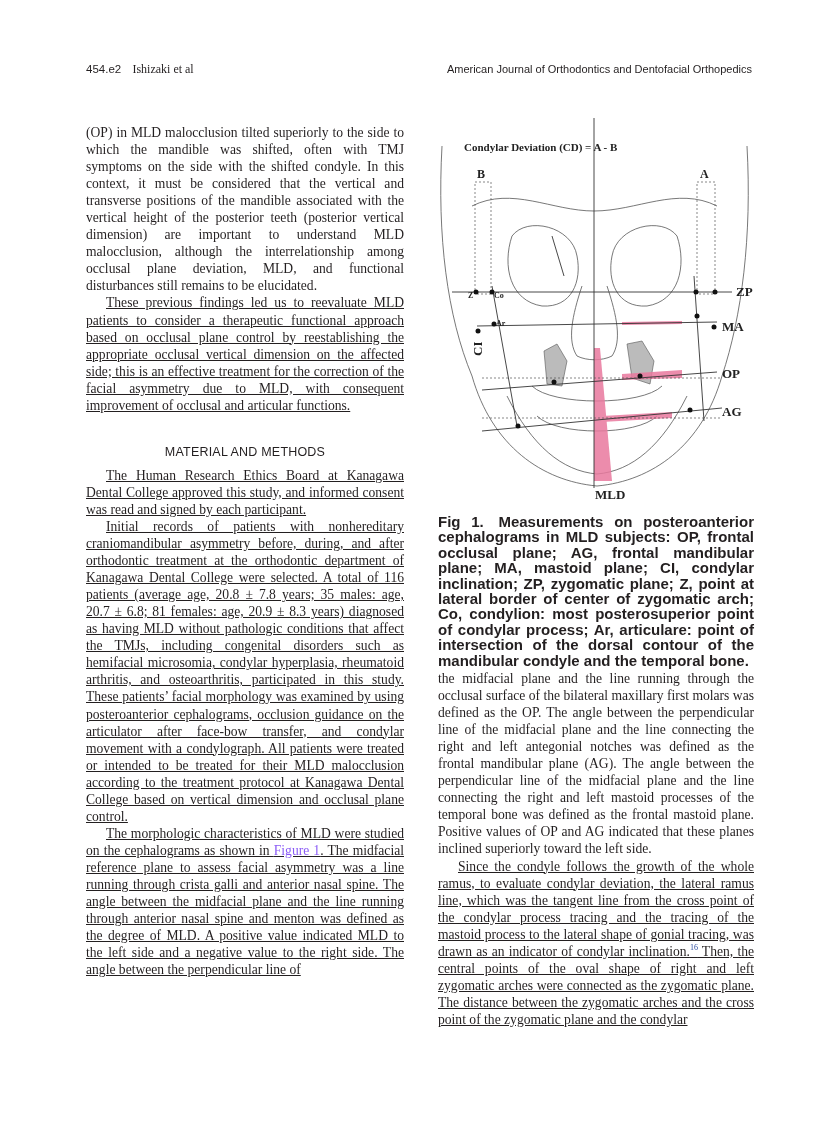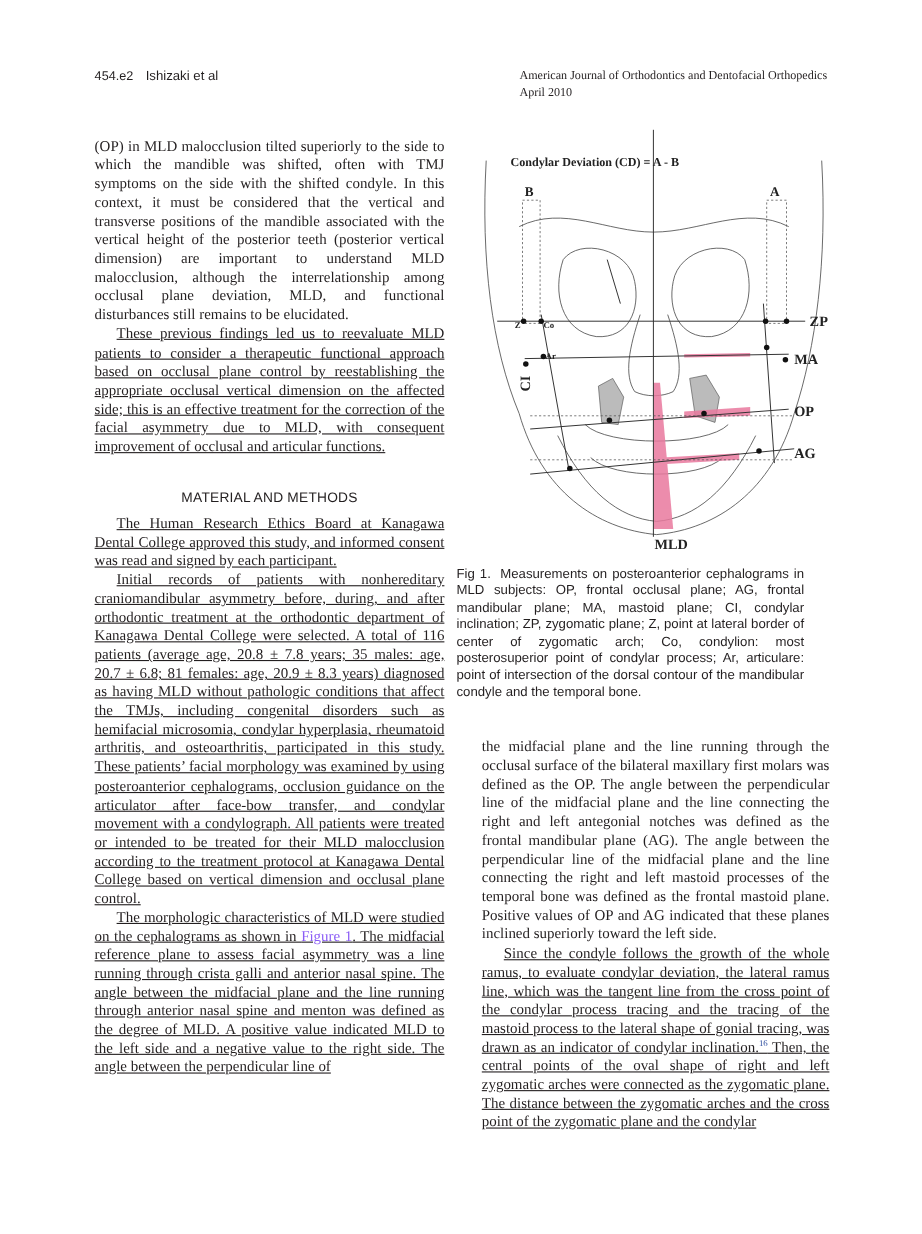--- a/index.html
+++ b/index.html
@@ -1,42 +1,41 @@
 <!DOCTYPE html>
 <html><head>
 <meta charset="utf-8">
 <style>
   html, body { margin: 0; padding: 0; background: #ffffff; }
   body { width: 838px; height: 1122px; position: relative; overflow: hidden; color: #231f20; }
   .hdr-left { position: absolute; left: 86px; top: 62px; font-family: "Liberation Sans", sans-serif; font-size: 11.5px; }
-  .hdr-left .author { font-family: Liberation Sans, sans-serif; font-size: 12px; margin-left: 8px; }
-  .hdr-right { position: absolute; right: 86px; top: 62px; text-align: left; font-family: Liberation Serif, serif; font-size: 11px; line-height: 15px; }
+  .hdr-left .author { font-family: Liberation Serif, serif; font-size: 12px; margin-left: 8px; }
+  .hdr-right { position: absolute; right: 86px; top: 62px; text-align: center; font-family: Liberation Sans, sans-serif; font-size: 11px; line-height: 15px; }
   .col { position: absolute; font-family: "Liberation Serif", serif; font-size: 13.6px; line-height: 17.05px; text-align: justify; }
   .col p { margin: 0; }
   .col p.ind { text-indent: 20px; text-decoration: underline; }
   .left-col { left: 86px; top: 124px; width: 318px; }
   .right-col { left: 438px; top: 670px; width: 316px; }
   .section-head { font-family: "Liberation Sans", sans-serif; font-size: 12.5px; letter-spacing: 0.2px; margin: 30px 0 6px 0 !important; text-align: center; }
   .link { color: #8b5cf6; margin-top: 36px; }
   sup { font-size: 8px; color: #2a4a9e; line-height: 0; }
   .figure { position: absolute; left: 432px; top: 116px; width: 326px; height: 386px; text-align: right; }
-  .caption { position: absolute; left: 415px; top: 514px; width: 316px; font-family: "Liberation Sans", sans-serif; font-size: 12px; line-height: 15.4px; text-align: justify; }
+  .caption { position: absolute; left: 438px; top: 514px; width: 316px; font-family: "Liberation Sans", sans-serif; font-size: 15px; line-height: 15.4px; text-align: justify; font-weight: bold; }
   .caption .fig-label { margin-right: 4px; }
   svg text { font-family: "Liberation Serif", serif; font-weight: bold; fill: #222; }
 </style>
 </head>
 <body>
 
 <div class="hdr-left">
   <span>454.e2</span>
   <span class="author">Ishizaki et al</span>
 </div>
 <div class="hdr-right">
   <div>American Journal of Orthodontics and Dentofacial Orthopedics</div>
-  <div>April 2010</div>
 </div>
 
 <div class="col left-col">
   <p>(OP) in MLD malocclusion tilted superiorly to the side to which the mandible was shifted, often with TMJ symptoms on the side with the shifted condyle. In this context, it must be considered that the vertical and transverse positions of the mandible associated with the vertical height of the posterior teeth (posterior vertical dimension) are important to understand MLD malocclusion, although the interrelationship among occlusal plane deviation, MLD, and functional disturbances still remains to be elucidated.</p>
   <p class="ind">These previous findings led us to reevaluate MLD patients to consider a therapeutic functional approach based on occlusal plane control by reestablishing the appropriate occlusal vertical dimension on the affected side; this is an effective treatment for the correction of the facial asymmetry due to MLD, with consequent improvement of occlusal and articular functions.</p>
   <p class="section-head">MATERIAL AND METHODS</p>
   <p class="ind">The Human Research Ethics Board at Kanagawa Dental College approved this study, and informed consent was read and signed by each participant.</p>
   <p class="ind">Initial records of patients with nonhereditary craniomandibular asymmetry before, during, and after orthodontic treatment at the orthodontic department of Kanagawa Dental College were selected. A total of 116 patients (average age, 20.8 ± 7.8 years; 35 males: age, 20.7 ± 6.8; 81 females: age, 20.9 ± 8.3 years) diagnosed as having MLD without pathologic conditions that affect the TMJs, including congenital disorders such as hemifacial microsomia, condylar hyperplasia, rheumatoid arthritis, and osteoarthritis, participated in this study. These patients’ facial morphology was examined by using posteroanterior cephalograms, occlusion guidance on the articulator after face-bow transfer, and condylar movement with a condylograph. All patients were treated or intended to be treated for their MLD malocclusion according to the treatment protocol at Kanagawa Dental College based on vertical dimension and occlusal plane control.</p>
   <p class="ind">
     <span>The morphologic characteristics of MLD were studied on the cephalograms as shown in </span><span class="link">Figure 1</span><span>. The midfacial reference plane to assess facial asymmetry was a line running through crista galli and anterior nasal spine. The angle between the midfacial plane and the line running through anterior nasal spine and menton was defined as the degree of MLD. A positive value indicated MLD to the left side and a negative value to the right side. The angle between the perpendicular line of</span>

